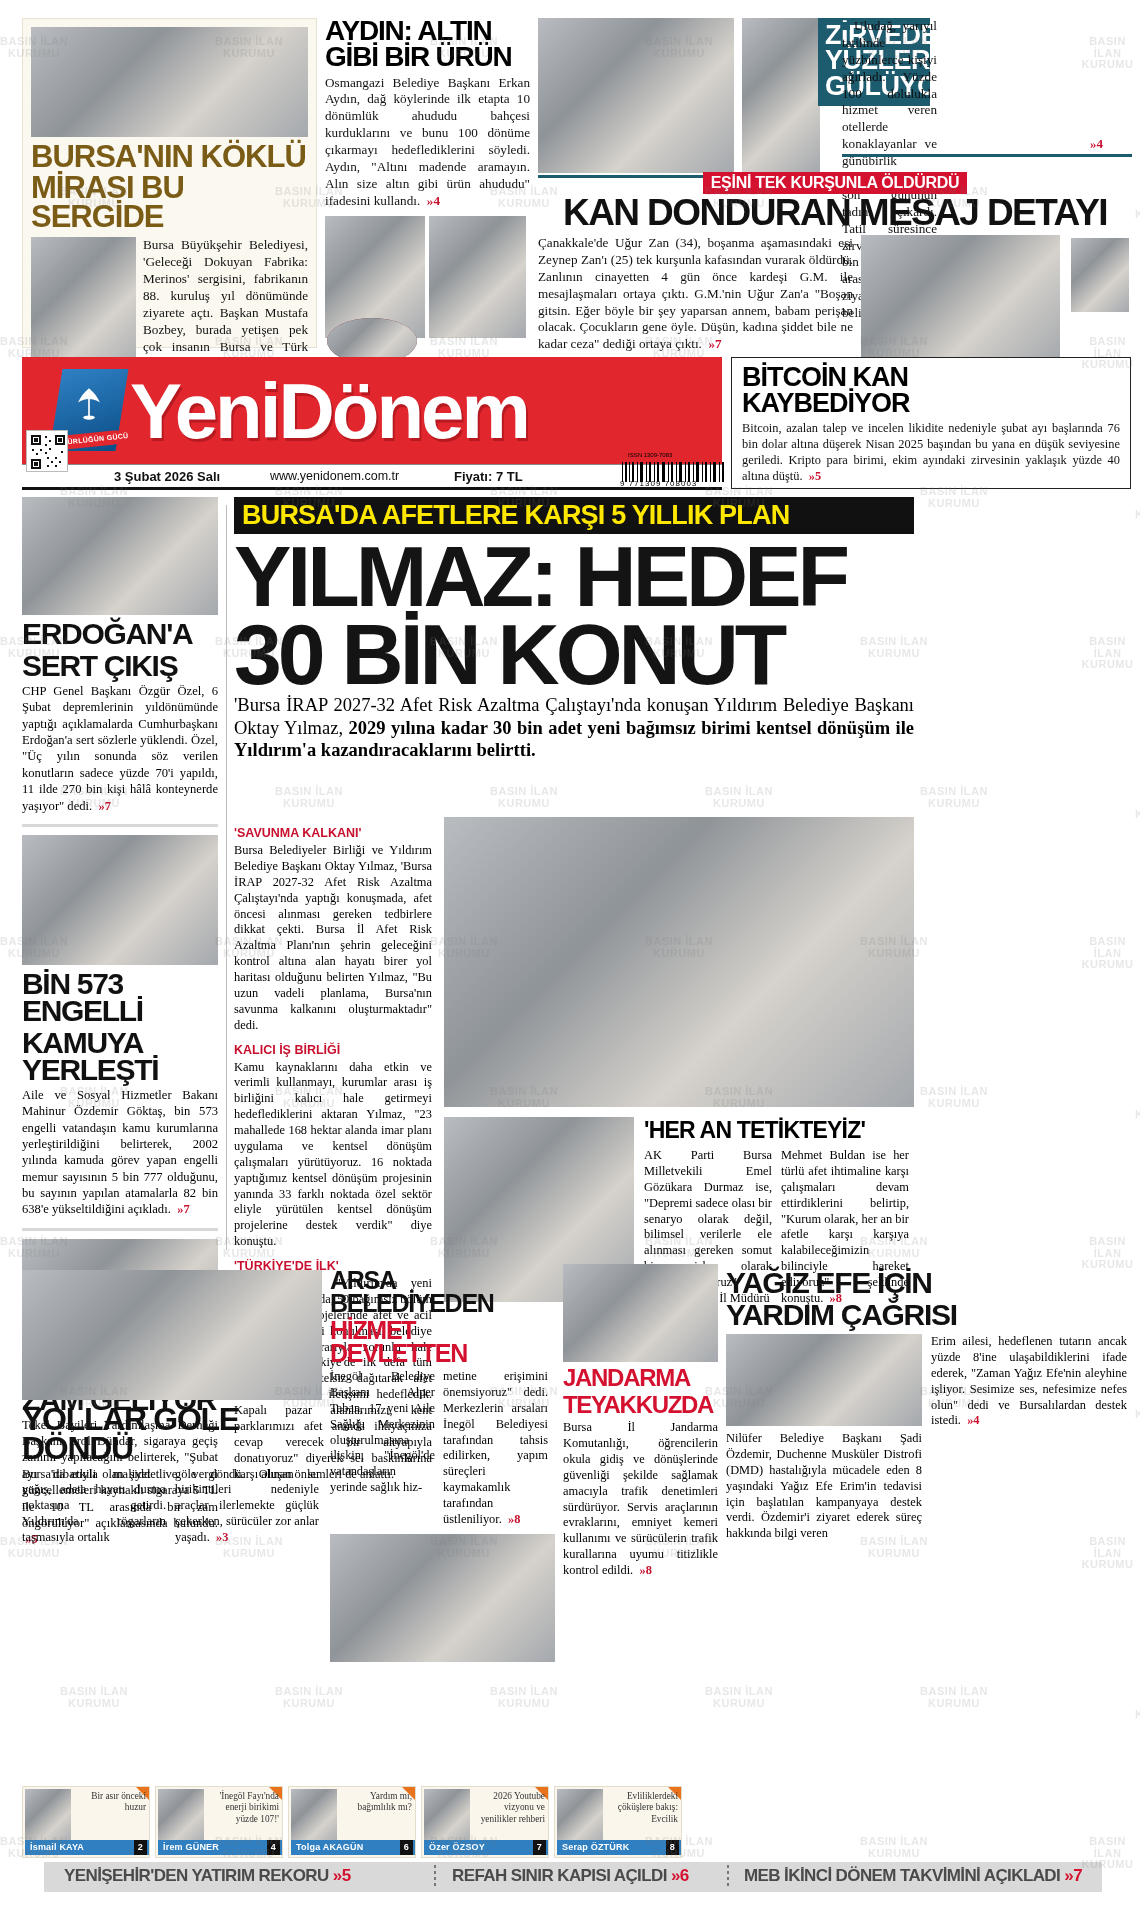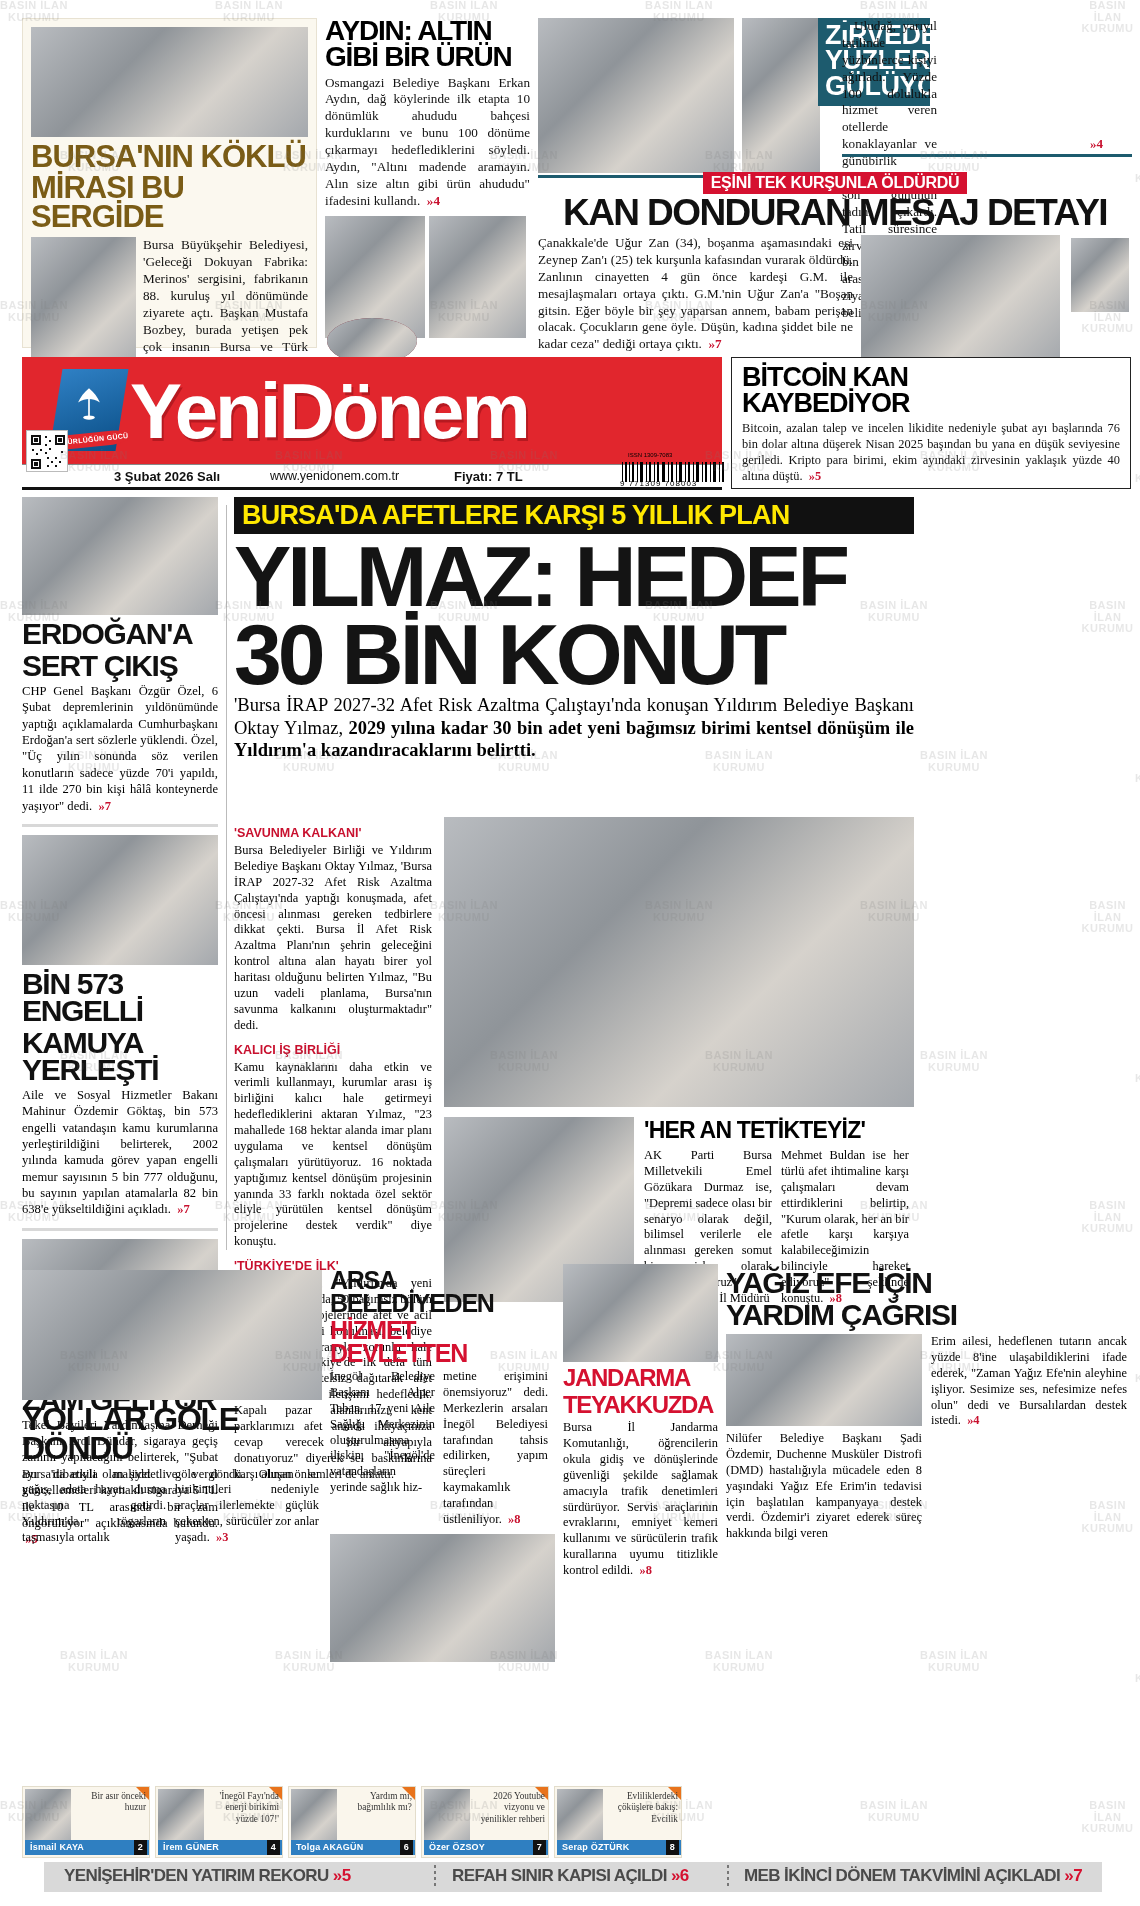--- a/index.html
+++ b/index.html
@@ -9,20 +9,21 @@
     font-family:"Liberation Serif", serif;
     position:relative;
     overflow:hidden;
   }
   .page { width:1140px; height:1906px; position:relative; background:#fff; padding:0; }
 
   
   .wm { position:absolute; inset:0; pointer-events:none; z-index:50;
         background-image:
           repeating-linear-gradient(0deg, transparent 0 160px, transparent 160px 161px);
+        margin-top: 36px;
   }
   .wmtxt { position:absolute; color:rgba(120,120,120,0.18); font-size:11px;
            font-family:"Liberation Sans", sans-serif; font-weight:bold; letter-spacing:.5px;
            line-height:1.05; text-align:center; }
 
   
   .topband { position:absolute; left:0; top:0; width:1140px; height:352px; }
 
   .boxA { position:absolute; left:22px; top:18px; width:295px; height:330px;
           background:#fbf8ef; border:1px solid #e8e2d2; padding:8px; }

